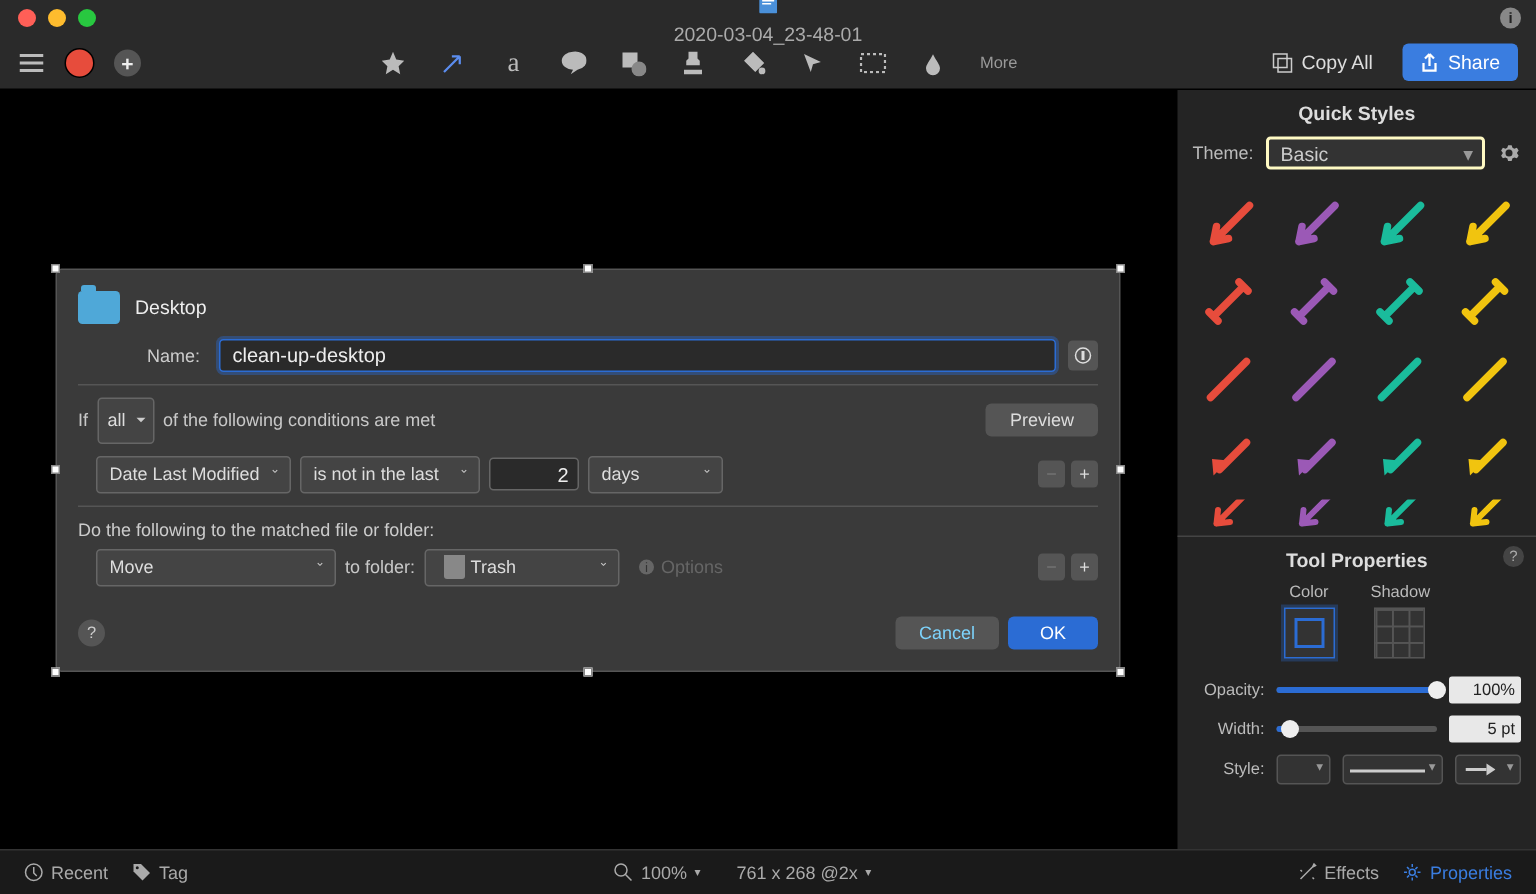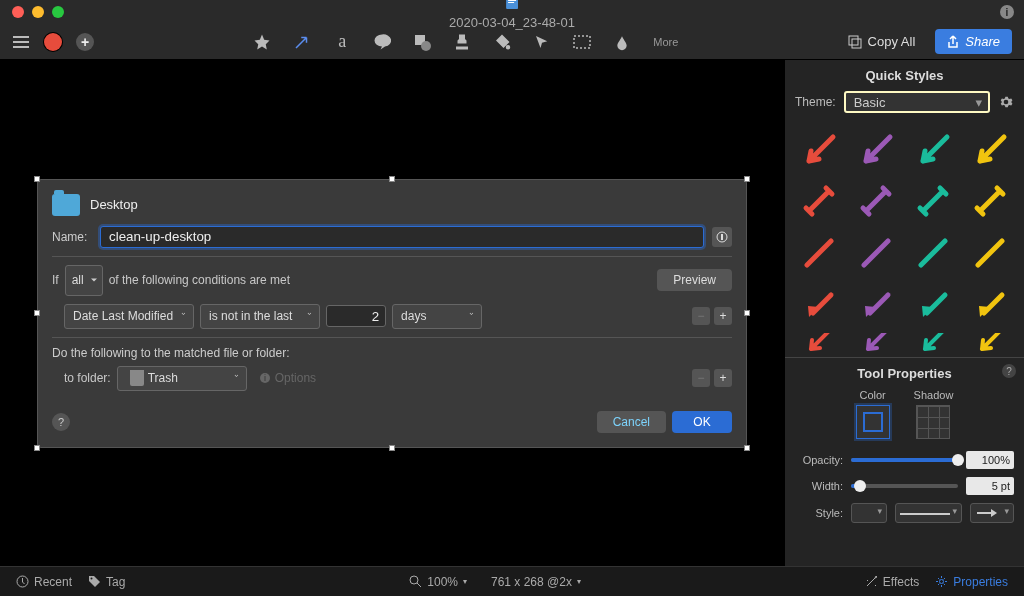--- a/index.html
+++ b/index.html
@@ -58,21 +58,21 @@
   display: flex; align-items: center; justify-content: center;
   font-size: 14px; font-weight: bold;
 }
 .copy-all-btn {
   display: flex; align-items: center; gap: 6px;
   padding: 4px 10px; cursor: pointer; color: #ddd;
 }
 .share-btn {
   display: flex; align-items: center; gap: 6px;
   background: #3a7de0; color: #fff;
-  padding: 5px 12px; border-radius: 4px; cursor: pointer; font-style: italic;
+  padding: 5px 12px; border-radius: 4px; cursor: pointer;
 }
 .more-label { font-size: 11px; color: #999; cursor: pointer; }
 
 
 .main {
   display: flex; height: calc(596px - 60px - 30px);
 }
 .canvas-wrap {
   flex: 1; background: #000; position: relative;
   display: flex; align-items: center; justify-content: center;
@@ -108,21 +108,21 @@
   width: 28px; height: 22px; background: #4fa8d8;
   border-radius: 3px; position: relative;
 }
 .folder-ico::before {
   content: ''; position: absolute; top: -4px; left: 2px;
   width: 10px; height: 4px; background: #4fa8d8;
   border-radius: 2px 2px 0 0;
 }
 .dlg-title { color: #eee; font-size: 13px; }
 
-.dlg-row { display: flex; align-items: center; gap: 8px; margin-bottom: 8px; }
+.dlg-row { display: flex; align-items: center; gap: 8px; margin-bottom: 8px; margin-left: 46px; }
 .dlg-label { color: #ccc; font-size: 12px; min-width: 40px; }
 .dlg-input {
   flex: 1; background: #2a2a2a; border: 1px solid #2b6cd4;
   border-radius: 3px; padding: 4px 8px; color: #eee;
   box-shadow: 0 0 0 2px rgba(43,108,212,.4);
   height: 22px;
 }
 .icon-btn {
   width: 20px; height: 20px; border-radius: 3px;
   background: #555; color: #ddd;
@@ -451,20 +451,23 @@
           <div class="pm-btn disabled">−</div>
           <div class="pm-btn">+</div>
         </div>
       </div>
 
       <div class="dlg-divider"></div>
 
       <div class="action-label">Do the following to the matched file or folder:</div>
 
       <div class="cond-row" style="padding-left:12px">
+        <div class="mini-select-lg" style="min-width:160px">
+            <span>Move</span>
+          </div>
         <span>to folder:</span>
         <div class="mini-select-lg" style="min-width:130px">
           <div class="trash-ico"></div>
           <span>Trash</span>
         </div>
         <div class="options-label">
           <svg width="12" height="12">
               <circle cx="6" cy="6" r="5" fill="#666"></circle>
               <text x="6" y="9" text-anchor="middle" fill="#333" font-size="9">i</text>
             </svg>

